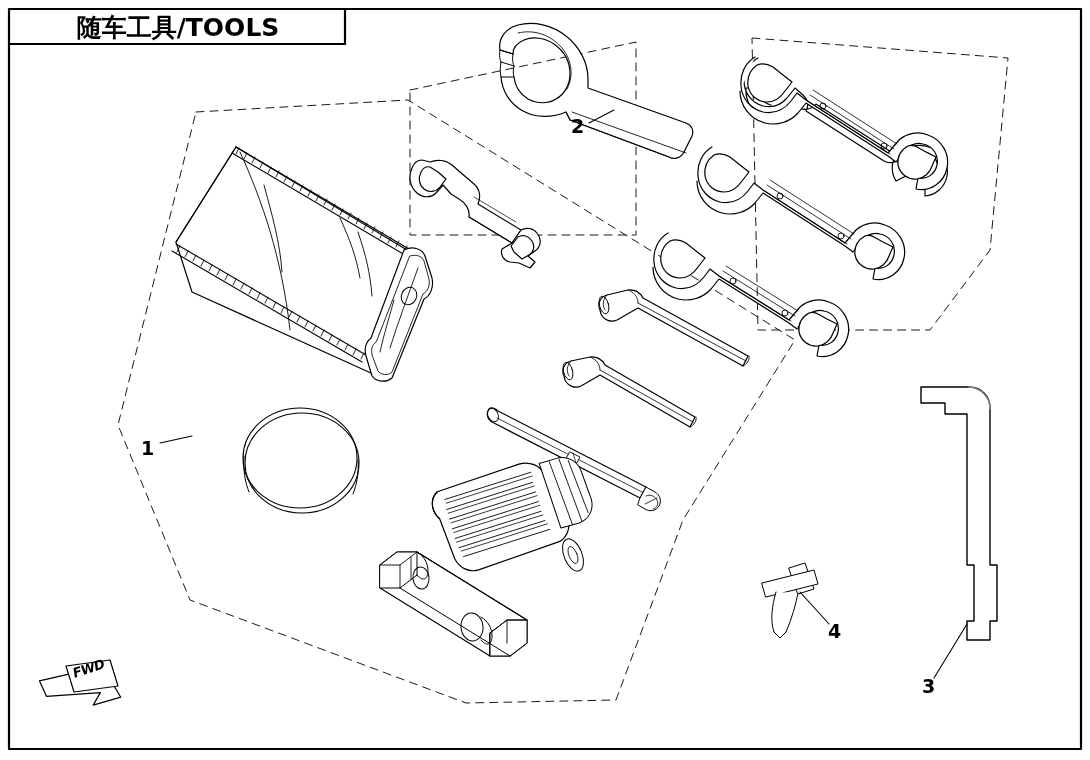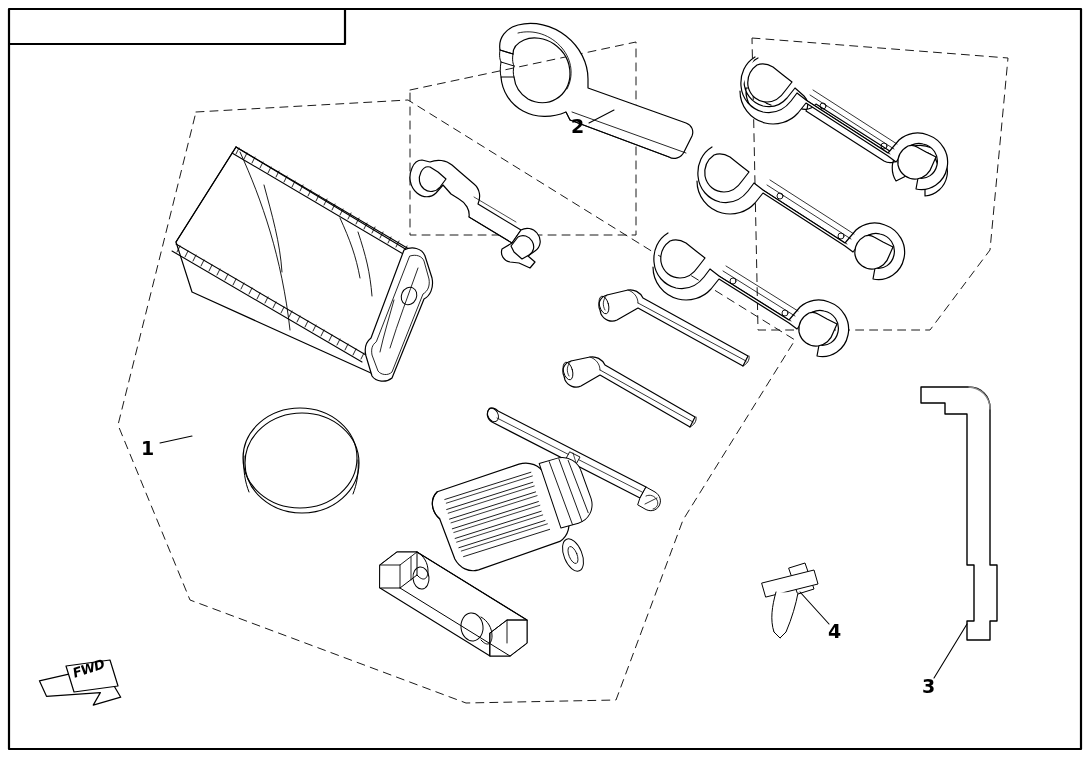--- a/index.html
+++ b/index.html
@@ -510,20 +510,21 @@
       <g>
 
         <path d="M104 668 L120 700 L92 706 L100 694 L46 694 L40 678 Z" fill="#ffffff" stroke-width="1.2" transform="rotate(-4 80 688)"></path>
 
         <path d="M66 666 L110 660 L118 686 L74 692 Z" fill="#ffffff" stroke-width="1.2"></path>
       </g>
 
     </g>
   </svg>
 
+  <div class="title-text">随车工具/TOOLS</div>
 
   <div class="callout-num" style="left:141px; top:439px;">1</div>
 
   <div class="callout-num" style="left:571px; top:117px;">2</div>
 
   <div class="callout-num" style="left:922px; top:677px;">3</div>
 
   <div class="callout-num" style="left:828px; top:622px;">4</div>
 
   <div class="fwd-text" style="left:72px; top:666px;">FWD</div>

